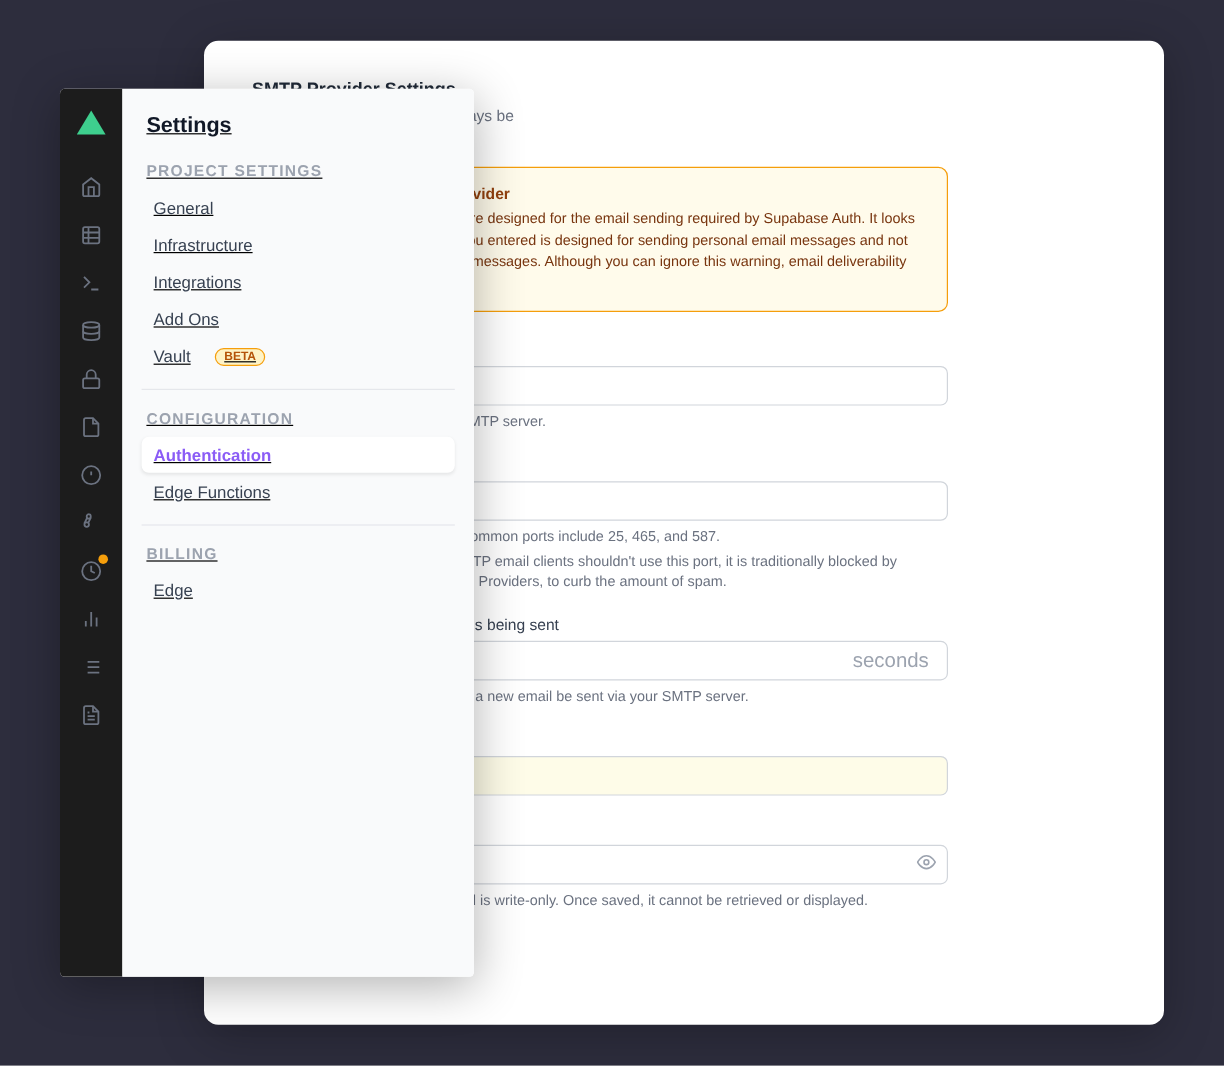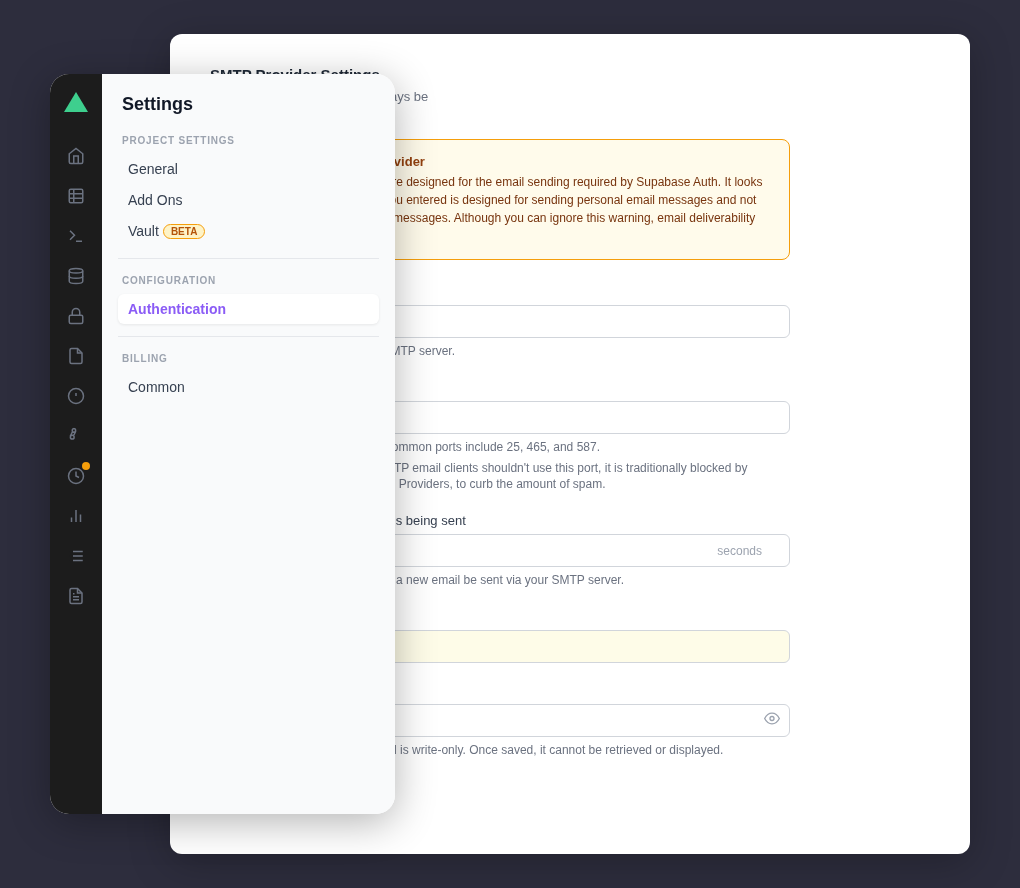--- a/index.html
+++ b/index.html
@@ -130,24 +130,24 @@
     .input-with-suffix {
       position: relative;
     }
 
     .input-with-suffix .form-input {
       padding-right: 70px;
     }
 
     .input-suffix {
       position: absolute;
-      right: 28px;
+      right: 16px;
       top: 50%;
       transform: translateY(-50%);
-      font-size: 12px;
+      font-size: 17px;
       color: #9ca3af;
     }
 
     .password-wrapper {
       position: relative;
     }
 
     .password-wrapper .form-input {
       padding-right: 40px;
       color: #9ca3af;
@@ -165,25 +165,26 @@
     }
 
     
     .front-card {
       position: absolute;
       top: 40px;
       left: 0;
       width: 345px;
       bottom: 40px;
       background: #fff;
-      border-radius: 19px;
+      border-radius: 4px;
       box-shadow: 0 8px 40px rgba(0,0,0,0.3);
       display: flex;
       overflow: hidden;
       z-index: 10;
+      text-decoration: underline;
     }
 
     
     .icon-rail {
       width: 52px;
       background: #1c1c1c;
       display: flex;
       flex-direction: column;
       align-items: center;
       padding: 16px 0;
@@ -229,21 +230,21 @@
 
     .sidebar-header {
       font-size: 18px;
       font-weight: 700;
       color: #111827;
       margin-bottom: 20px;
       padding-left: 4px;
     }
 
     .section-label {
-      font-size: 10px;
+      font-size: 13px;
       font-weight: 600;
       color: #9ca3af;
       letter-spacing: 0.08em;
       margin-bottom: 8px;
       padding-left: 4px;
       margin-top: 16px;
     }
 
     .nav-item {
       display: flex;
@@ -257,21 +258,21 @@
     }
 
     .nav-item.active {
       background: #fff;
       font-weight: 600;
       color: #8b5cf6;
       box-shadow: 0 1px 3px rgba(0,0,0,0.08);
     }
 
     .nav-item .badge-beta {
-      margin-left: 4px;
+      margin-left: 20px;
       font-size: 10px;
       font-weight: 600;
       color: #b45309;
       background: #fef3c7;
       border: 1px solid #f59e0b;
       border-radius: 10px;
       padding: 1px 7px;
     }
 
     .divider {
@@ -441,37 +442,46 @@
 
     <div class="sidebar-main">
       <div class="sidebar-header">Settings</div>
 
       <div class="section-label">PROJECT SETTINGS</div>
 
       <div class="nav-item">
         <span>General</span>
       </div>
       <div class="nav-item">
+        <span>Infrastructure</span>
+      </div>
+      <div class="nav-item">
+        <span>Integrations</span>
+      </div>
+      <div class="nav-item">
         <span>Add Ons</span>
       </div>
       <div class="nav-item">
         <span>Vault</span>
         <span class="badge-beta">BETA</span>
       </div>
 
       <div class="divider"></div>
 
       <div class="section-label">CONFIGURATION</div>
 
       <div class="nav-item active">
         <span>Authentication</span>
       </div>
+      <div class="nav-item">
+        <span>Edge Functions</span>
+      </div>
 
       <div class="divider"></div>
 
       <div class="section-label">BILLING</div>
 
       <div class="nav-item">
-        <span>Common</span>
+        <span>Edge</span>
       </div>
     </div>
   </div>
 </div>
 
 </body></html>

